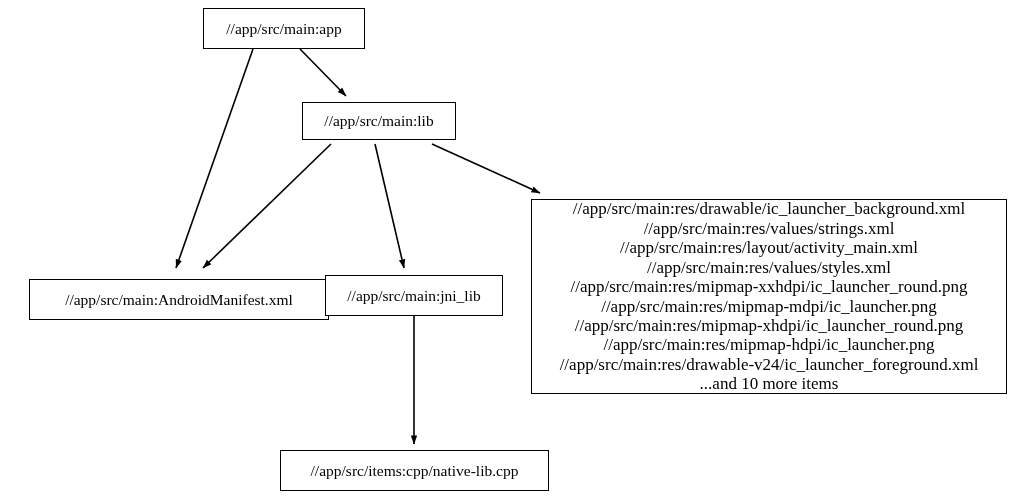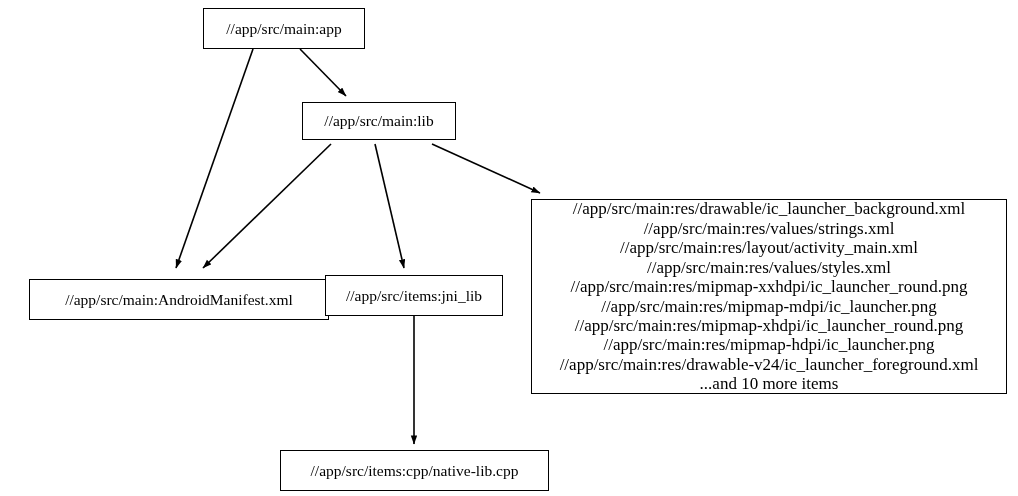--- a/index.html
+++ b/index.html
@@ -94,21 +94,21 @@
 
   <div class="node" id="node-lib">
     <span class="node-label">//app/src/main:lib</span>
   </div>
 
   <div class="node" id="node-manifest">
     <span class="node-label">//app/src/main:AndroidManifest.xml</span>
   </div>
 
   <div class="node" id="node-jni">
-    <span class="node-label">//app/src/items:jni_lib</span>
+    <span class="node-label">//app/src/main:jni_lib</span>
   </div>
 
   <div class="node" id="node-nativelib">
     <span class="node-label">//app/src/items:cpp/native-lib.cpp</span>
   </div>
 
   <div class="node" id="node-res">
     <span class="node-label">//app/src/main:res/drawable/ic_launcher_background.xml
 //app/src/main:res/values/strings.xml
 //app/src/main:res/layout/activity_main.xml

